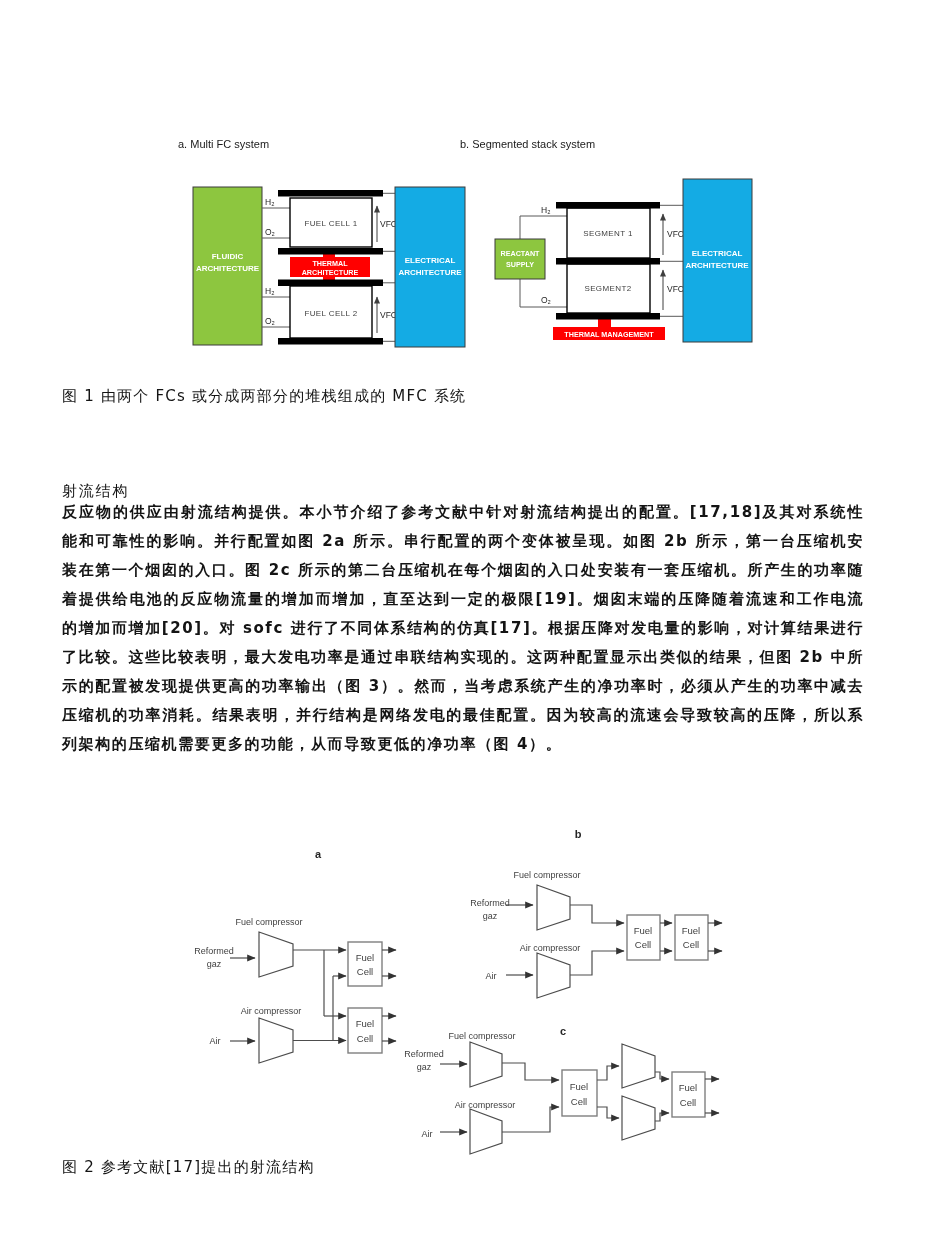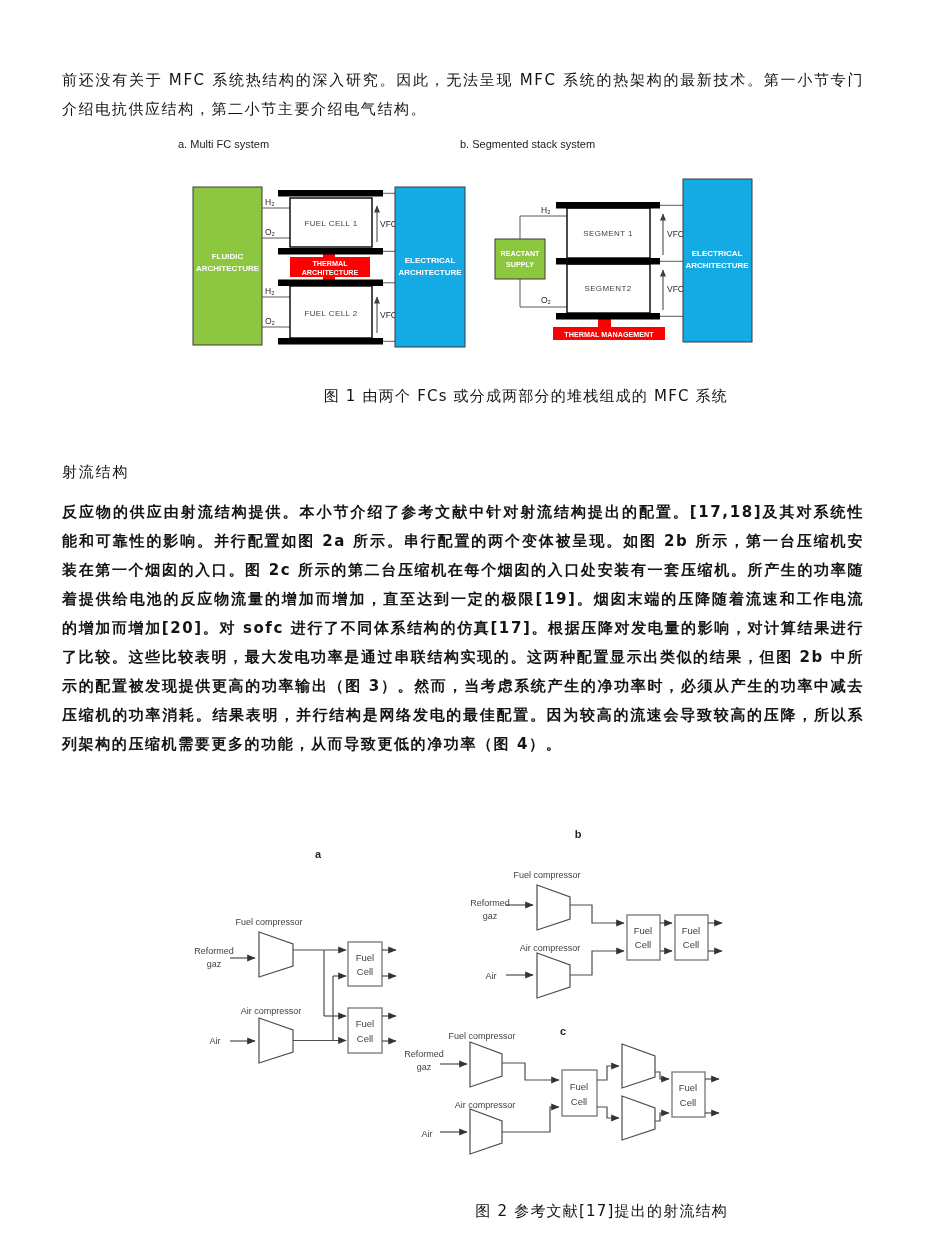--- a/index.html
+++ b/index.html
@@ -3,27 +3,27 @@
 <meta charset="utf-8">
 <style>
   html,body{margin:0;padding:0;background:#ffffff;}
   .page{position:relative;width:926px;height:1235px;background:#ffffff;overflow:hidden;
         font-family:"Liberation Sans","DejaVu Sans",sans-serif;}
   .cnblock{position:absolute;left:62px;width:802px;font-size:15px;line-height:29px;
            letter-spacing:1.6px;text-align:justify;color:#141414;
            font-family:"DejaVu Sans","Liberation Sans",sans-serif;}
   .intro{top:66px;}
   .bodytext{top:498px;font-weight:bold;}
-  .heading{position:absolute;left:62px;top:463px;font-size:15px;letter-spacing:1.8px;color:#141414;
+  .heading{position:absolute;left:62px;top:482px;font-size:15px;letter-spacing:1.8px;color:#141414;
            font-family:Liberation Sans, sans-serif;}
-  .caption{position:absolute;left:62px;width:666px;text-align:right;font-size:15px;
+  .caption{position:absolute;left:62px;width:666px;text-align:left;font-size:15px;
            letter-spacing:1.2px;color:#141414;
            font-family:"DejaVu Sans","Liberation Sans",sans-serif;}
   .caption1{top:387px;}
-  .caption2{top:1158px;margin-top:44px;}
+  .caption2{top:1158px;}
   svg{position:absolute;}
   .fig1{left:160px;top:130px;}
   .fig2{left:170px;top:820px;}
   
   .figlabel{font-size:11px;fill:#1a1a1a;}
   .wlabel{font-size:8px;font-weight:bold;fill:#ffffff;text-anchor:middle;}
   .wlabel-sm{font-size:7.2px;font-weight:bold;fill:#ffffff;text-anchor:middle;}
   .fclabel{font-size:8px;fill:#3f3f3f;text-anchor:middle;letter-spacing:.4px;}
   .gas{font-size:8.5px;fill:#1f1f1f;}
   .vfc{font-size:8.5px;fill:#1f1f1f;}
@@ -37,21 +37,20 @@
   .fc2t{font-size:9.5px;fill:#3f3f3f;text-anchor:middle;}
   .d2line{stroke:#4d4d4d;stroke-width:1.2;fill:none;}
   .d2shape{fill:#ffffff;stroke:#4d4d4d;stroke-width:1.2;}
   .d2box{fill:#ffffff;stroke:#7f7f7f;stroke-width:1.4;}
 </style>
 </head>
 <body>
 
 <div class="page">
 
-  <div class="cnblock intro">前还没有关于 MFC 系统热结构的深入研究。因此，无法呈现 MFC 系统的热架构的最新技术。第一小节专门介绍电抗供应结构，第二小节主要介绍电气结构。</div>
 
   <svg class="fig1" width="720" height="245" viewBox="0 0 720 245">
     <defs>
       <marker id="arrF1" markerWidth="9" markerHeight="8" refX="6.5" refY="3" orient="auto">
         <path d="M0,0 L7,3 L0,6 Z" fill="#3f3f3f"></path>
       </marker>
     </defs>
 
     <text x="18" y="18" class="figlabel">a. Multi FC system</text>
     <text x="300" y="18" class="figlabel">b. Segmented stack system</text>

